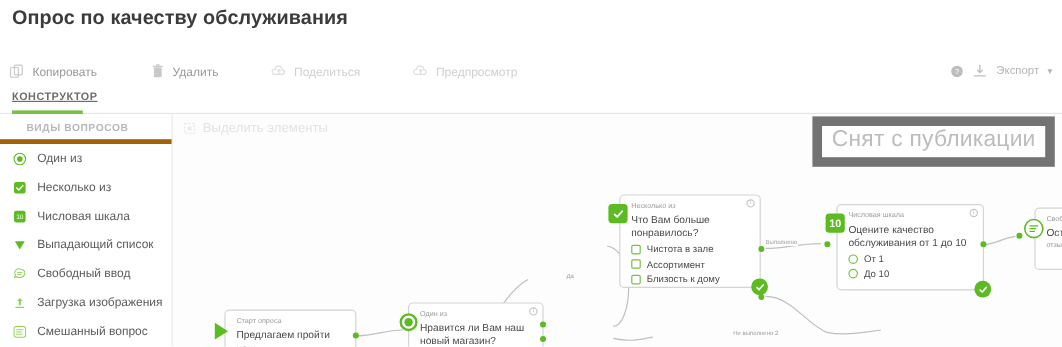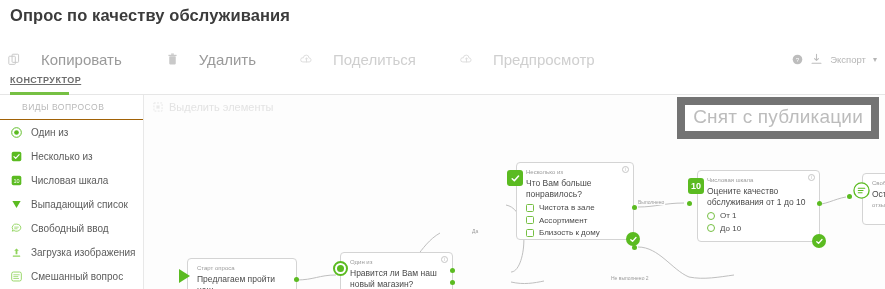--- a/index.html
+++ b/index.html
@@ -17,23 +17,23 @@
     font-size: 16.5px; color: #3b3b3b; font-weight: 700;
     letter-spacing: .1px; white-space: nowrap;
   }
 
   
   .toolbar {
     position: absolute; left: 0; top: 46px; width: 885px; height: 27px;
     display: flex; align-items: center;
   }
   .tb-item {
-    display: flex; align-items: center; gap: 20px;
+    display: flex; align-items: flex-end; gap: 6px;
     margin-left: 8px; margin-right: 36px;
-    font-size: 15px; color: #b3b3b3; white-space: nowrap; cursor: pointer;
+    font-size: 10px; color: #b3b3b3; white-space: nowrap; cursor: pointer;
   }
   .tb-item.enabled { color: #9a9a9a; }
   .tb-item.disabled { color: #cfcfcf; }
   .tb-ic { width: 13px; height: 13px; flex: none; display:block; }
   .tb-right {
     position: absolute; right: 8px; top: 46px; height: 27px;
     display: flex; align-items: center; gap: 7px;
   }
   .help-ic { width: 11px; height: 11px; display:block; }
   .export-lbl { font-size: 9.5px; color: #b5b5b5; }
@@ -55,21 +55,21 @@
   }
 
   
   .sidebar {
     position: absolute; left: 0; top: 95px; width: 144px; height: 194px;
     background: #fff; border-right: 1px solid #e8e8e8;
   }
   .sb-header {
     height: 25px; display: flex; align-items: center;
     padding-left: 22px; font-size: 8.5px; color: #b8b8b8;
-    letter-spacing: .5px; font-weight: 400; border-bottom: 1px solid #a16207;
+    letter-spacing: .5px; font-weight: 700; border-bottom: 4px solid #a16207;
   }
   .sb-item {
     height: 24px; display: flex; align-items: center; gap: 9px;
     padding-left: 11px; font-size: 10px; color: #5c5c5c; cursor: pointer;
   }
   .sb-ic { width: 11px; height: 11px; flex: none; display:block; }
 
   
   .canvas {
     position: absolute; left: 144px; top: 95px;

